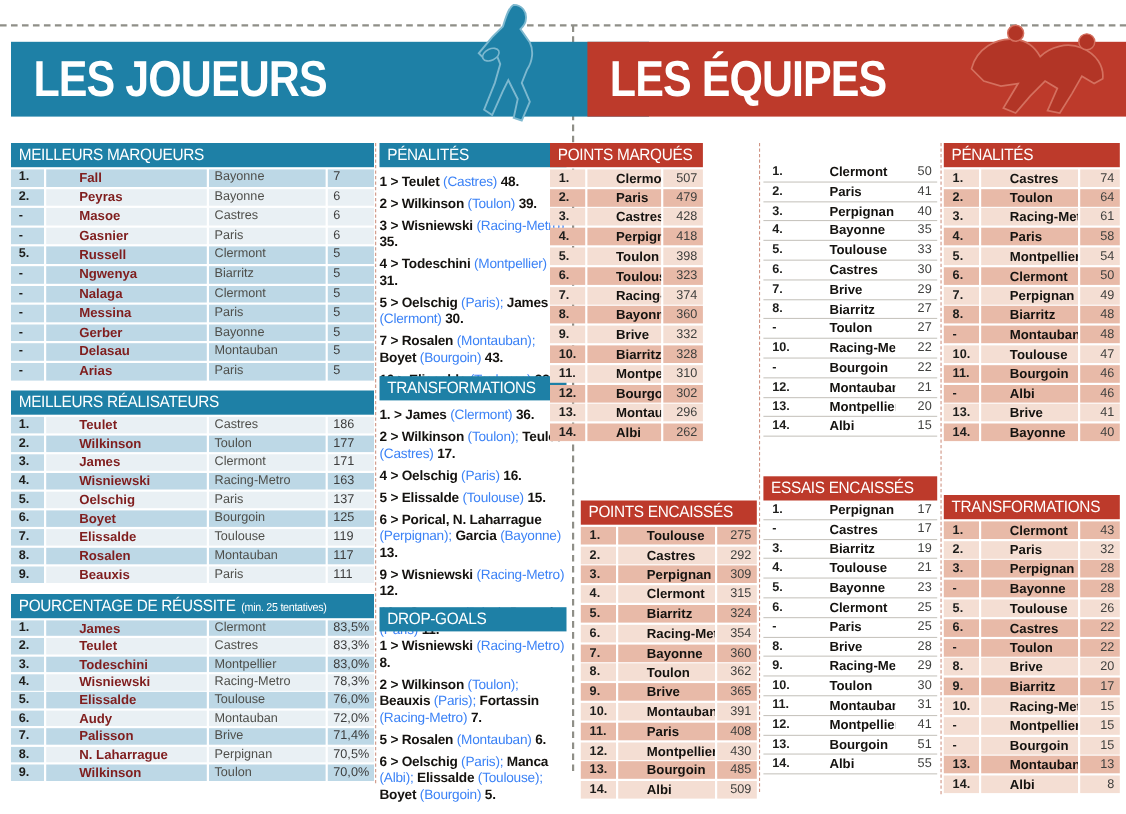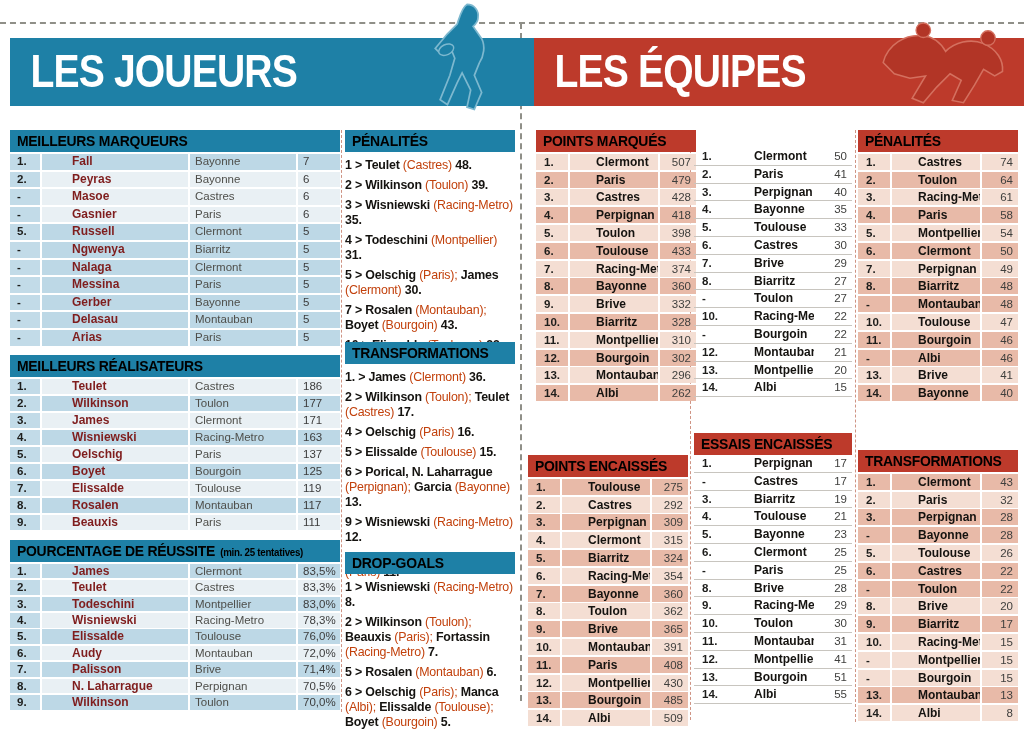--- a/index.html
+++ b/index.html
@@ -18,21 +18,21 @@
   .vthin{position:absolute;border-left:1px dashed #cf9484;}
   .banner{position:absolute;top:38px;height:68px;}
   .banner.bluebg{left:10px;width:580px;background:var(--blue);}
   .banner.redbg{left:534px;width:556px;background:var(--red);}
   .banner-title{display:inline-block;color:#fff;font-weight:bold;font-size:46px;
     line-height:66px;padding-left:24px;letter-spacing:-1px;
     transform:scaleX(.85);transform-origin:left center;white-space:nowrap;}
   .icon{position:absolute;}
   
   .stat-table,.stat-list{position:absolute;}
-  .thead{height:22px;line-height:22px;color:#000000;font-weight:bold;font-size:15px;padding-left:7px;overflow:hidden;}
+  .thead{height:22px;line-height:22px;color:#ffffff;font-weight:normal;font-size:15px;padding-left:7px;overflow:hidden;}
   .blue > .thead{background:var(--blue);}
   .red  > .thead{background:var(--red);}
   .thead .t{display:inline-block;transform:scaleX(.93);transform-origin:left center;
     letter-spacing:-.3px;white-space:nowrap;}
   .thead .sub{font-size:10.5px;margin-left:3px;}
   .trow{display:flex;column-gap:2px;margin-top:2px;font-size:12px;}
   .cell{box-sizing:border-box;overflow:hidden;white-space:nowrap;}
   .s-dark .cell{background:var(--blue-dark);}
   .s-light .cell{background:var(--blue-light);}
   .red .s-dark .cell{background:var(--pink-dark);}
@@ -51,21 +51,21 @@
   .t-marq .trow{height:15.6px;line-height:15.6px;}
   .t-real .trow{height:15px;line-height:15px;}
   .t-pct  .trow{height:14.6px;line-height:14.6px;margin-top:1.8px;}
   .t-team .trow{height:16px;line-height:16px;margin-top:1.8px;}
   .plain .trow{height:16.8px;line-height:16.8px;margin-top:0;border-bottom:1px solid var(--sep);}
   .plain .cell{background:transparent !important;}
   
   .lbody{padding-top:6px;}
   .entry{font-size:12.4px;line-height:15px;margin-bottom:5px;letter-spacing:-.2px;color:var(--ink);}
   .entry .bd{font-weight:bold;color:#14120f;}
-  .entry .tm{color:#c2410c;}
+  .entry .tm{color:#3b82f6;}
 </style>
 </head>
 <body>
 
 <div class="page">
 
   <div class="hdash"></div>
   <div class="vdash center"></div>
   <div class="vthin" style="left:341px;top:130px;height:582px;"></div>
   <div class="vthin" style="left:690px;top:130px;height:590px;"></div>
@@ -299,21 +299,21 @@
   <div class="stat-list blue" style="left:345px;top:552px;width:170px;">
       <div class="thead"><span class="t"><span>DROP-GOALS</span></span></div>
       <div class="lbody">
         <div class="entry"><span class="bd">1 &gt; </span><span class="bd">Wisniewski</span><span class="tm"> (Racing-Metro) </span><span class="bd">8.</span></div>
         <div class="entry"><span class="bd">2 &gt; </span><span class="bd">Wilkinson</span><span class="tm"> (Toulon); </span><span class="bd">Beauxis</span><span class="tm"> (Paris); </span><span class="bd">Fortassin</span><span class="tm"> (Racing-Metro) </span><span class="bd">7.</span></div>
         <div class="entry"><span class="bd">5 &gt; </span><span class="bd">Rosalen</span><span class="tm"> (Montauban) </span><span class="bd">6.</span></div>
         <div class="entry"><span class="bd">6 &gt; </span><span class="bd">Oelschig</span><span class="tm"> (Paris); </span><span class="bd">Manca</span><span class="tm"> (Albi); </span><span class="bd">Elissalde</span><span class="tm"> (Toulouse); </span><span class="bd">Boyet</span><span class="tm"> (Bourgoin) </span><span class="bd">5.</span></div>
       </div>
     </div>
 
-  <div class="stat-table red t-team" style="left:536px;top:130px;width:160px;">
+  <div class="stat-table red t-team" style="left:500px;top:130px;width:139px;">
       <div class="thead"><span class="t"><span>POINTS MARQUÉS</span></span></div>
       <div class="trow s-light">
         <div class="cell c-rank2">1.</div>
         <div class="cell c-name2">Clermont</div>
         <div class="cell c-val2">507</div>
       </div>
       <div class="trow s-dark">
         <div class="cell c-rank2">2.</div>
         <div class="cell c-name2">Paris</div>
         <div class="cell c-val2">479</div>
@@ -329,21 +329,21 @@
         <div class="cell c-val2">418</div>
       </div>
       <div class="trow s-light">
         <div class="cell c-rank2">5.</div>
         <div class="cell c-name2">Toulon</div>
         <div class="cell c-val2">398</div>
       </div>
       <div class="trow s-dark">
         <div class="cell c-rank2">6.</div>
         <div class="cell c-name2">Toulouse</div>
-        <div class="cell c-val2">433</div>
+        <div class="cell c-val2">323</div>
       </div>
       <div class="trow s-light">
         <div class="cell c-rank2">7.</div>
         <div class="cell c-name2">Racing-Metro</div>
         <div class="cell c-val2">374</div>
       </div>
       <div class="trow s-dark">
         <div class="cell c-rank2">8.</div>
         <div class="cell c-name2">Bayonne</div>
         <div class="cell c-val2">360</div>

